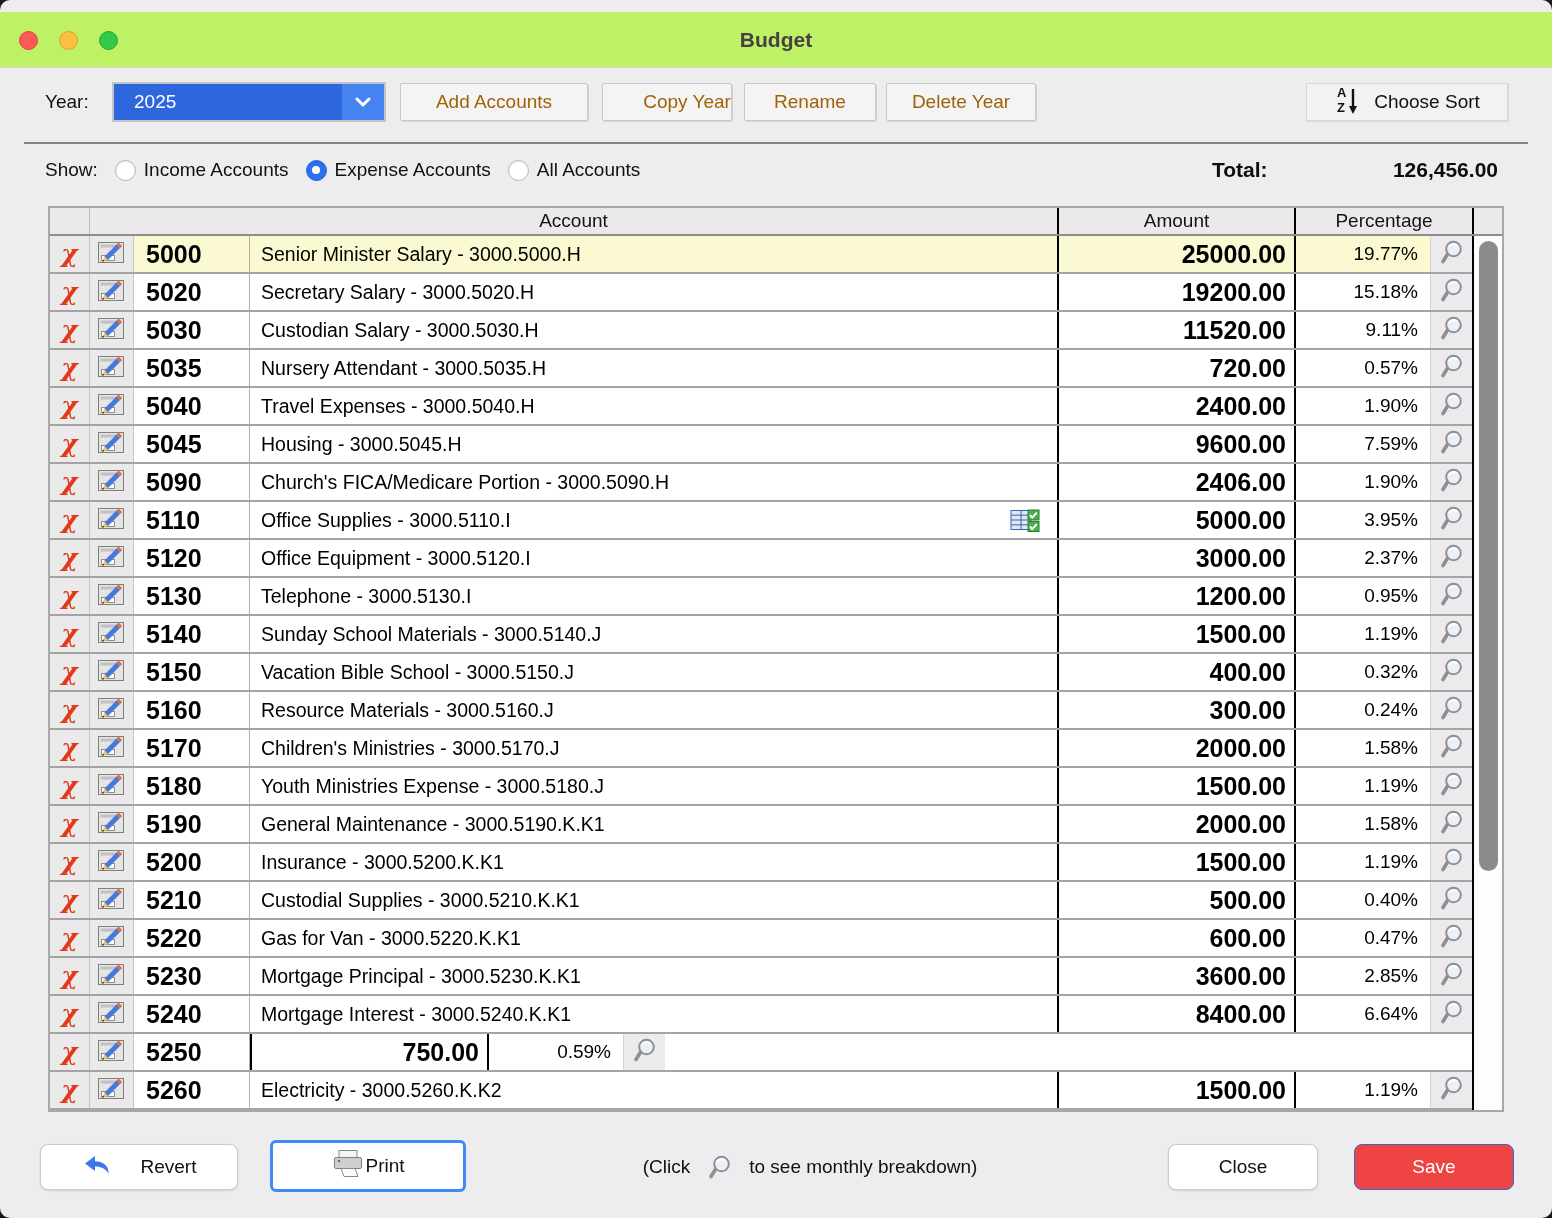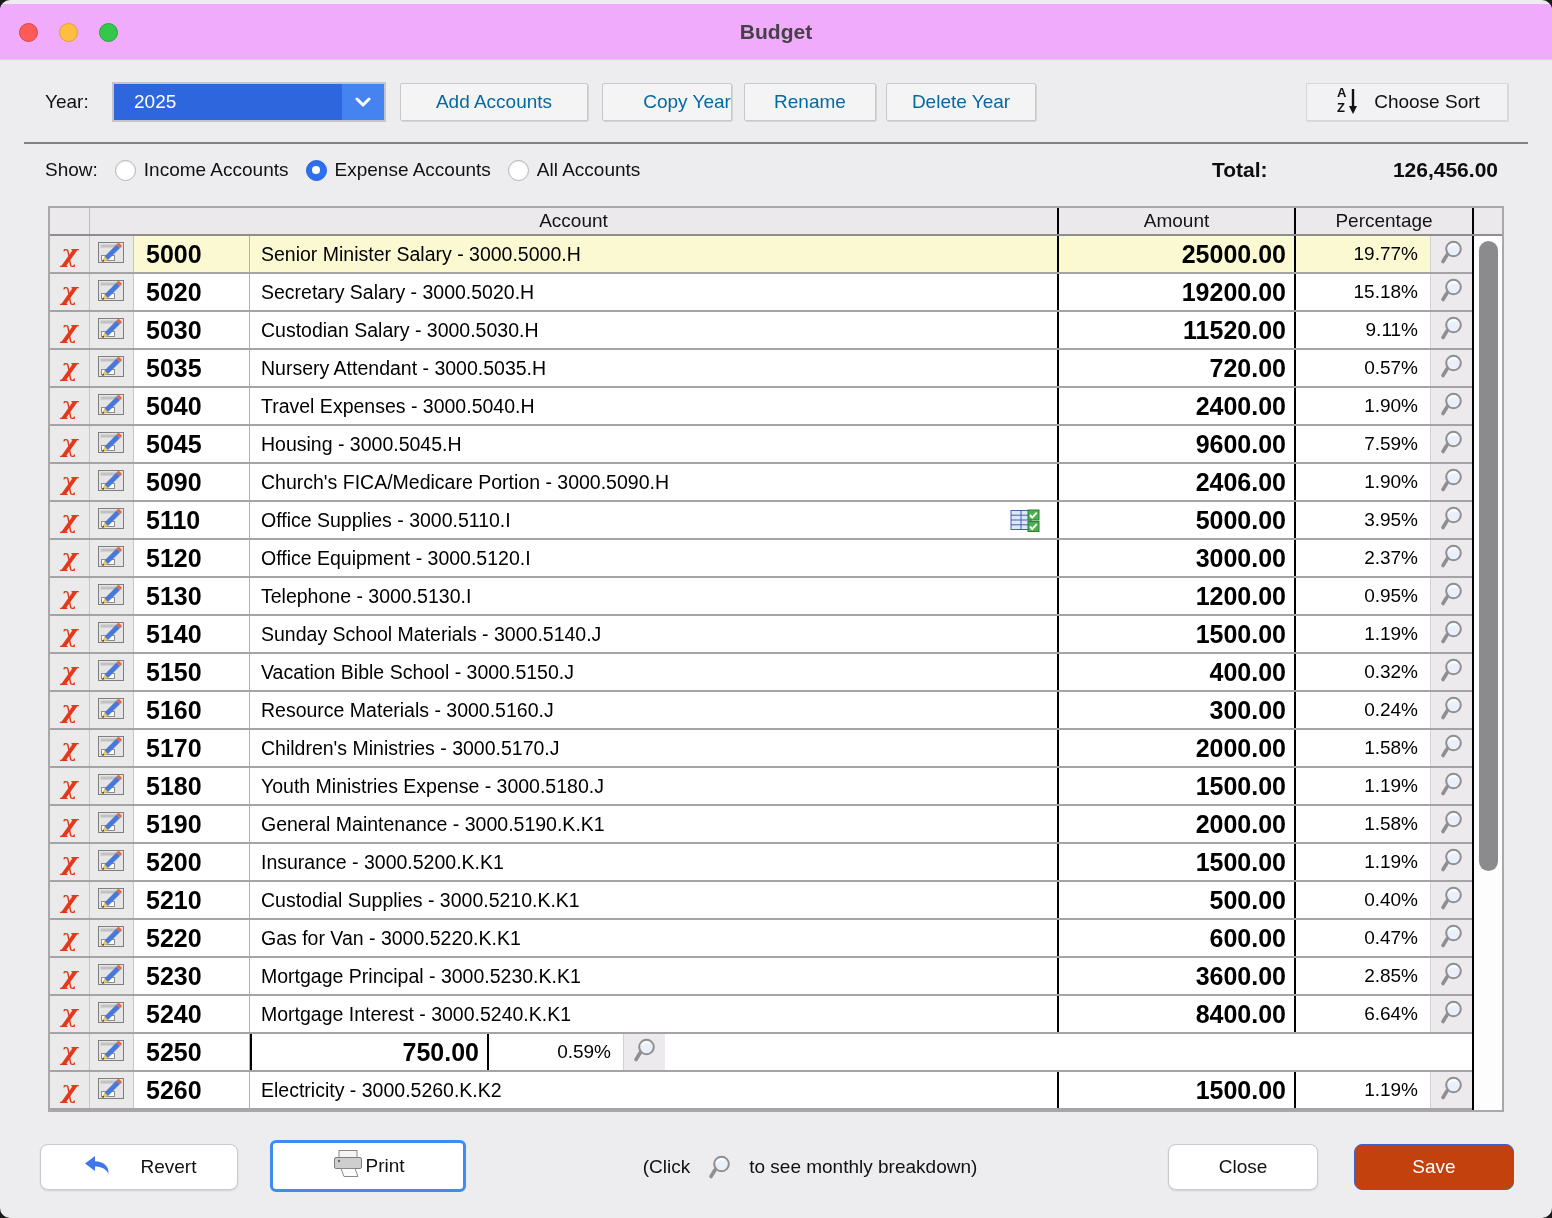--- a/index.html
+++ b/index.html
@@ -2,40 +2,40 @@
 <html><head>
 <meta charset="utf-8">
 <style>
   html,body { margin:0; padding:0; background:#1b1b1b; }
   * { box-sizing:border-box; font-family:"Liberation Sans", sans-serif; }
   .window {
     position:relative; width:1552px; height:1218px; margin:0 auto;
     background:#edecee; border-radius:10px; overflow:hidden;
   }
   
-  .titlebar { position:absolute; top:4px; left:0; right:0; height:56px;
-    background:#f0abfc; border-bottom:1px solid #d6d2d5; }
+  .titlebar { position:absolute; top:12px; left:0; right:0; height:56px;
+    background:#bef264; border-bottom:1px solid #d6d2d5; }
   .traffic { position:absolute; top:19px; width:19px; height:19px; border-radius:50%; }
   .t-red    { left:19px;  background:#fc5b57; border:1px solid #e0443e; }
   .t-yellow { left:59px;  background:#fdbe41; border:1px solid #dfa132; }
   .t-green  { left:99px;  background:#34c84a; border:1px solid #24a838; }
   .win-title { position:absolute; top:0; left:0; right:0; height:56px;
     display:flex; align-items:center; justify-content:center;
     font-size:21px; font-weight:bold; color:#454146; }
   
   .tb-label { position:absolute; top:82px; height:40px; display:flex; align-items:center;
     font-size:19px; color:#111; }
   .combo { position:absolute; left:112px; top:82px; width:274px; height:40px;
     background:#fff; border:2px solid #c5c4c6; display:flex; cursor:default; }
   .combo-text { flex:1; background:#2d66dd; color:#fff; font-size:19px;
     display:flex; align-items:center; padding-left:20px; }
   .combo-btn { width:42px; background:#4583f1; display:flex; align-items:center; justify-content:center; }
   .pushbtn { position:absolute; top:83px; height:38px; background:#f5f4f5;
     border:1px solid #c9c7c9; border-radius:2px; box-shadow:1px 1px 0 rgba(0,0,0,0.10);
-    font-size:19px; color:#0369a1; display:flex; align-items:center; justify-content:center; cursor:default; }
+    font-size:19px; color:#a16207; display:flex; align-items:center; justify-content:center; cursor:default; }
   .sortbtn { position:absolute; top:83px; height:38px; left:1306px; width:202px;
     background:#f2f1f3; border:1px solid #d8d6d8; box-shadow:1px 1px 0 rgba(0,0,0,0.08);
     font-size:19px; color:#111; display:flex; align-items:center; justify-content:center; gap:12px; }
   .divider { position:absolute; top:142px; left:24px; right:24px; height:2px; background:#838184; }
   
   .showrow { position:absolute; top:150px; left:45px; height:40px; display:flex; align-items:center; gap:17px; }
   .radio-pair { display:flex; align-items:center; gap:8px; }
   .radio { width:21px; height:21px; border-radius:50%; background:#fff; border:1px solid #b6b4b6;
     box-shadow:inset 0 1px 2px rgba(0,0,0,0.08); display:flex; align-items:center; justify-content:center; }
   .radio .rdot { width:8px; height:8px; border-radius:50%; background:transparent; }
@@ -82,21 +82,21 @@
     box-shadow:0 1px 2px rgba(0,0,0,0.12); display:flex; align-items:center; justify-content:center;
     gap:29px; font-size:19px; color:#111; cursor:default; }
   .revert { left:40px; top:1144px; width:198px; height:46px; }
   .print-ring { position:absolute; left:270px; top:1140px; width:196px; height:52px;
     border:3px solid #3e8bf8; border-radius:6px; background:#fff;
     display:flex; align-items:center; justify-content:center; gap:0; font-size:19px; color:#111; cursor:default; }
   .hint { position:absolute; left:590px; top:1144px; width:440px; height:46px;
     display:flex; align-items:center; justify-content:center; gap:18px; font-size:19px; color:#111; }
   .closebtn { left:1168px; top:1144px; width:150px; height:46px; }
   .savebtn { position:absolute; left:1354px; top:1144px; width:160px; height:46px;
-    background:#c2410c; border:1px solid #3b63cf; border-radius:8px;
+    background:#ef4444; border:1px solid #3b63cf; border-radius:8px;
     display:flex; align-items:center; justify-content:center; font-size:19px; color:#fff; cursor:default; }
 </style>
 </head>
 <body>
 
 <div class="window">
 
   <div class="titlebar">
     <div class="traffic t-red"></div>
     <div class="traffic t-yellow"></div>

